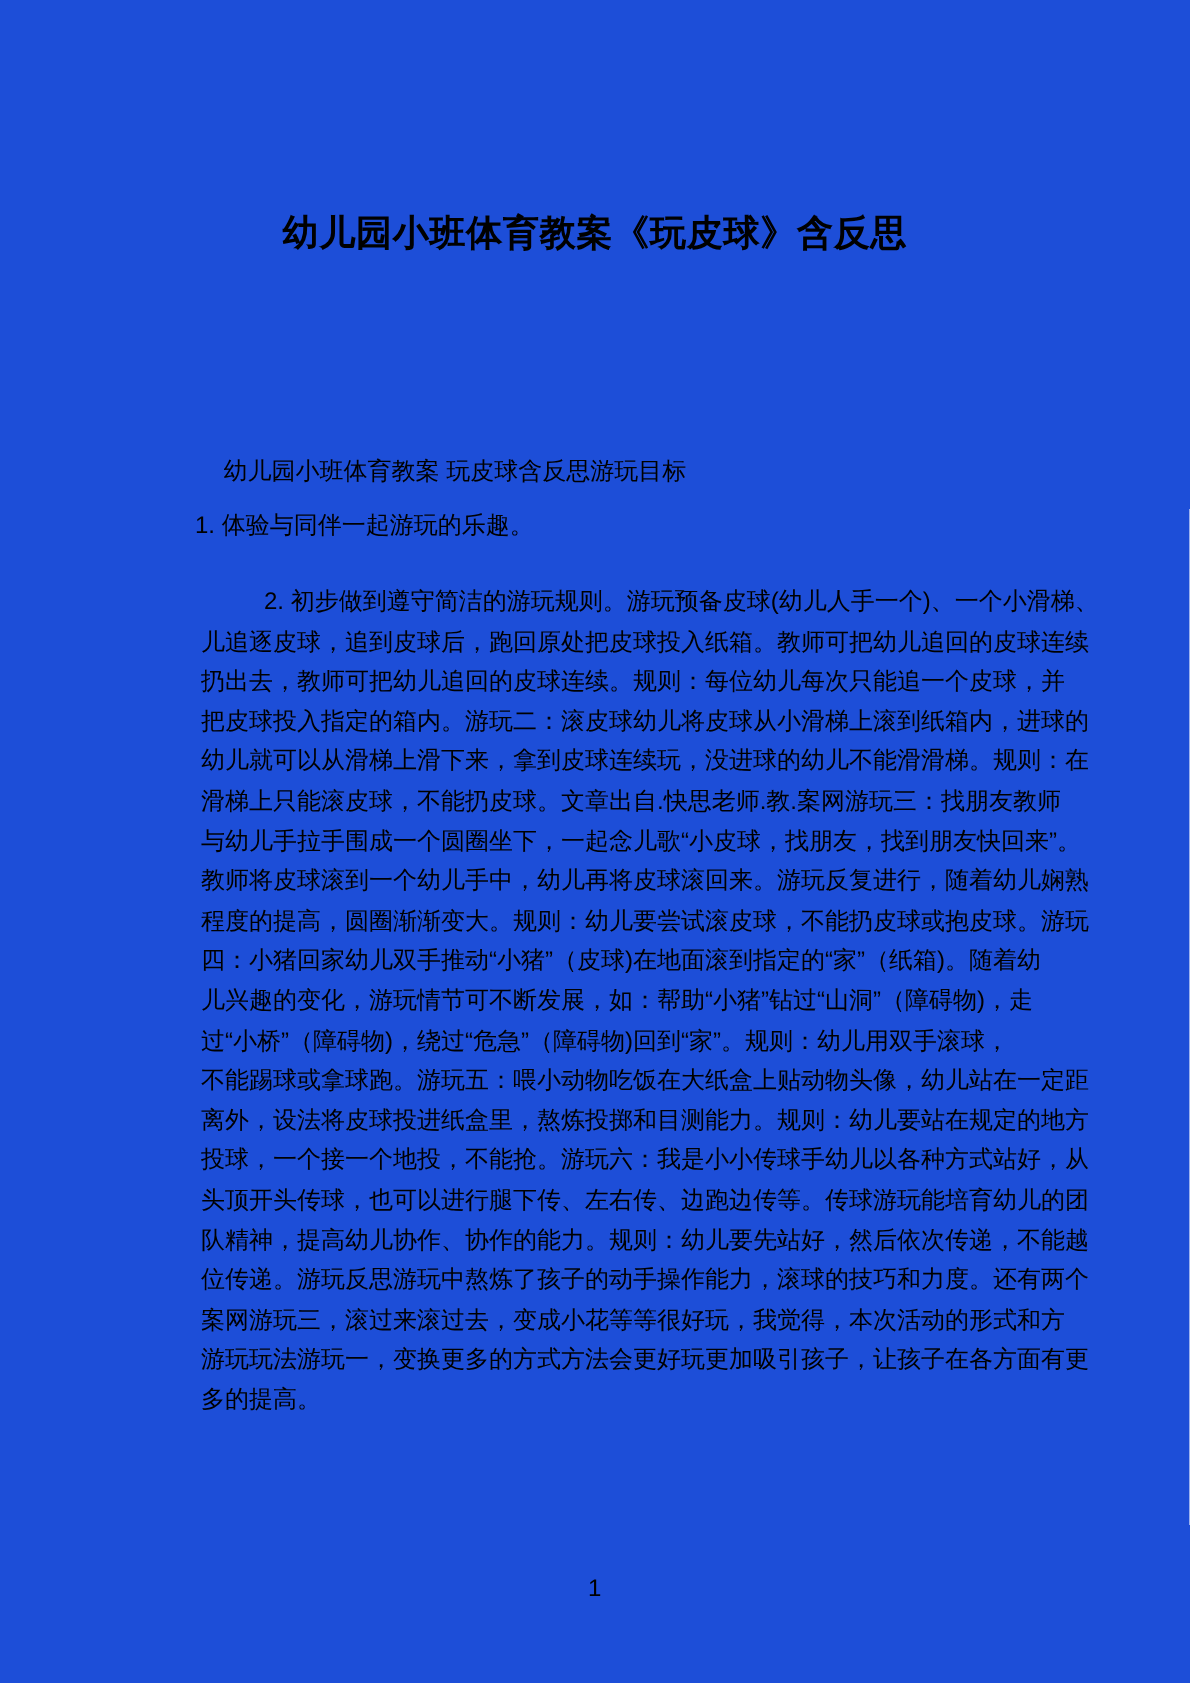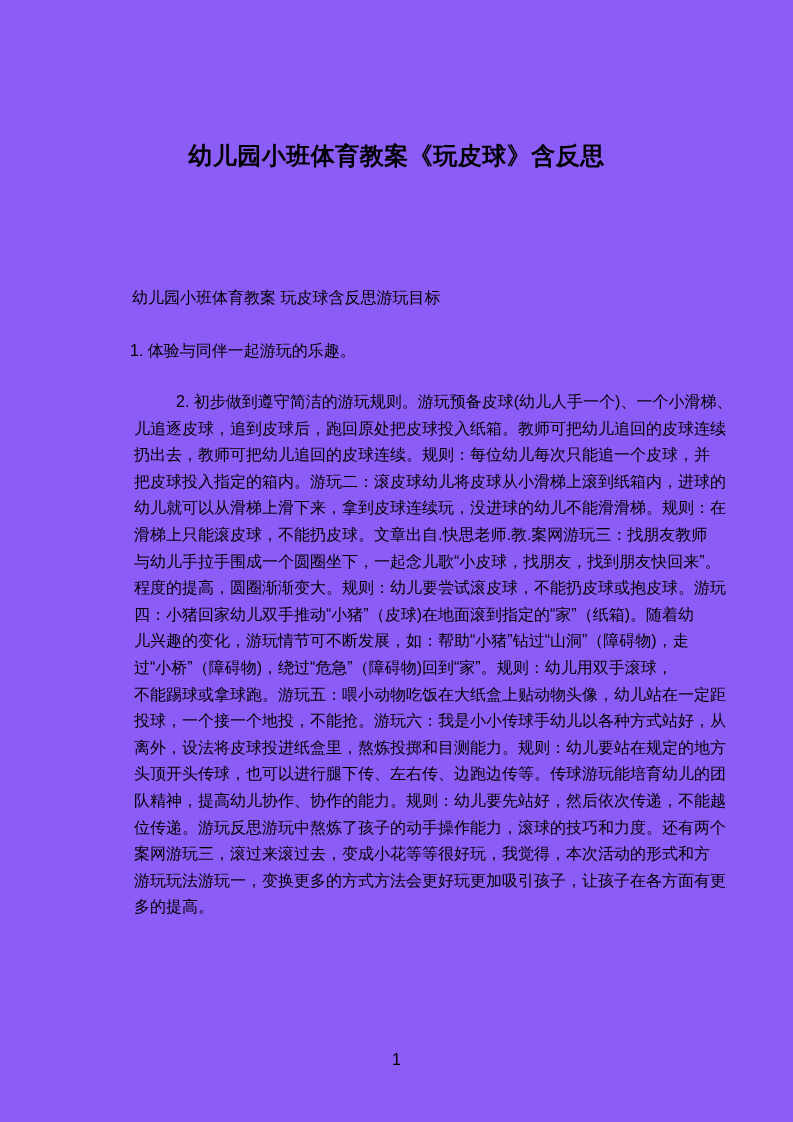--- a/index.html
+++ b/index.html
@@ -26,21 +26,21 @@
     font-size: 24px;
     font-weight: bold;
     letter-spacing: 0.5px;
     line-height: 36px;
   }
   .meta-line {
     position: absolute;
     top: 286px;
     left: 100px;
     right: 80px;
-    margin: 0;
+    margin: 17px;
     font-size: 16px;
     line-height: 23px;
     padding-left: 32px;
     white-space: nowrap;
   }
   .goal-item {
     position: absolute;
     top: 339px;
     left: 100px;
     right: 92px;
@@ -71,42 +71,43 @@
     left: 0;
     right: 0;
     text-align: center;
     font-size: 16px;
     line-height: 22px;
   }
 </style>
 </head>
 <body>
 
-<div class="page" style="background: #8b5cf6; color: rgb(0, 0, 0);">
+<div class="page" style="background: #1d4ed8; color: rgb(0, 0, 0);">
   <h1 class="doc-title">幼儿园小班体育教案《玩皮球》含反思</h1>
 
   <p class="meta-line">幼儿园小班体育教案 玩皮球含反思游玩目标</p>
 
   <p class="goal-item">1. 体验与同伴一起游玩的乐趣。</p>
 
   <div class="body-text">
       <div class="line first">2. 初步做到遵守简洁的游玩规则。游玩预备皮球(幼儿人手一个)、一个小滑梯、</div>
       <div class="line">儿追逐皮球，追到皮球后，跑回原处把皮球投入纸箱。教师可把幼儿追回的皮球连续</div>
       <div class="line">扔出去，教师可把幼儿追回的皮球连续。规则：每位幼儿每次只能追一个皮球，并</div>
       <div class="line">把皮球投入指定的箱内。游玩二：滚皮球幼儿将皮球从小滑梯上滚到纸箱内，进球的</div>
       <div class="line">幼儿就可以从滑梯上滑下来，拿到皮球连续玩，没进球的幼儿不能滑滑梯。规则：在</div>
       <div class="line">滑梯上只能滚皮球，不能扔皮球。文章出自.快思老师.教.案网游玩三：找朋友教师</div>
       <div class="line">与幼儿手拉手围成一个圆圈坐下，一起念儿歌“小皮球，找朋友，找到朋友快回来”。</div>
+      <div class="line">教师将皮球滚到一个幼儿手中，幼儿再将皮球滚回来。游玩反复进行，随着幼儿娴熟</div>
       <div class="line">程度的提高，圆圈渐渐变大。规则：幼儿要尝试滚皮球，不能扔皮球或抱皮球。游玩</div>
       <div class="line">四：小猪回家幼儿双手推动“小猪”（皮球)在地面滚到指定的“家”（纸箱)。随着幼</div>
       <div class="line">儿兴趣的变化，游玩情节可不断发展，如：帮助“小猪”钻过“山洞”（障碍物)，走</div>
       <div class="line">过“小桥”（障碍物)，绕过“危急”（障碍物)回到“家”。规则：幼儿用双手滚球，</div>
       <div class="line">不能踢球或拿球跑。游玩五：喂小动物吃饭在大纸盒上贴动物头像，幼儿站在一定距</div>
+      <div class="line">离外，设法将皮球投进纸盒里，熬炼投掷和目测能力。规则：幼儿要站在规定的地方</div>
       <div class="line">投球，一个接一个地投，不能抢。游玩六：我是小小传球手幼儿以各种方式站好，从</div>
-      <div class="line">离外，设法将皮球投进纸盒里，熬炼投掷和目测能力。规则：幼儿要站在规定的地方</div>
       <div class="line">头顶开头传球，也可以进行腿下传、左右传、边跑边传等。传球游玩能培育幼儿的团</div>
       <div class="line">队精神，提高幼儿协作、协作的能力。规则：幼儿要先站好，然后依次传递，不能越</div>
       <div class="line">位传递。游玩反思游玩中熬炼了孩子的动手操作能力，滚球的技巧和力度。还有两个</div>
       <div class="line">案网游玩三，滚过来滚过去，变成小花等等很好玩，我觉得，本次活动的形式和方</div>
       <div class="line">游玩玩法游玩一，变换更多的方式方法会更好玩更加吸引孩子，让孩子在各方面有更</div>
       <div class="line">多的提高。</div>
     </div>
 
   <div class="page-number">1</div>
 </div>

